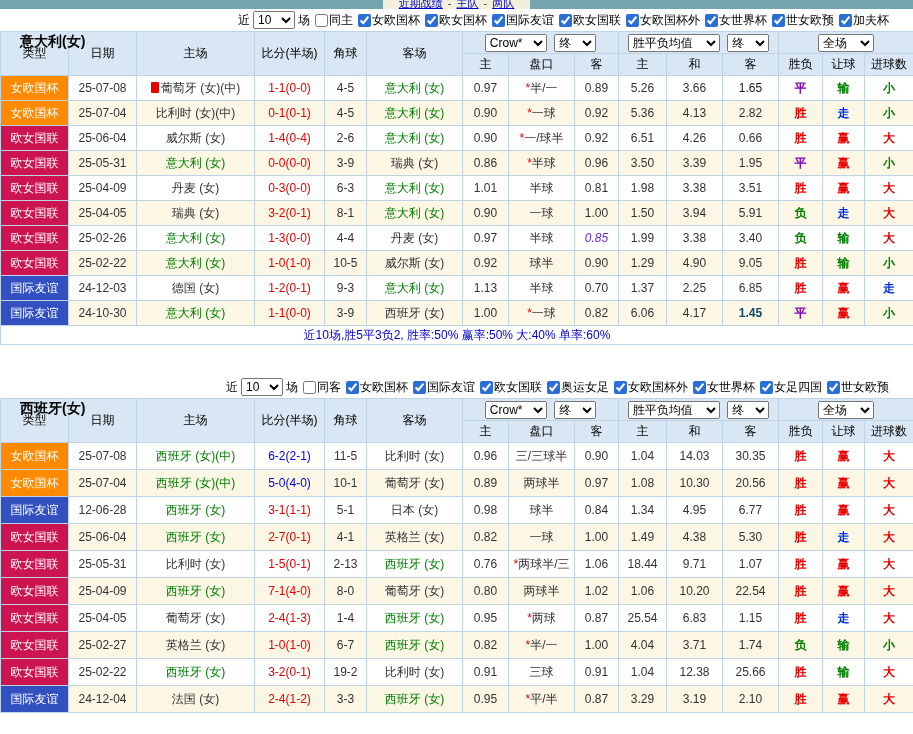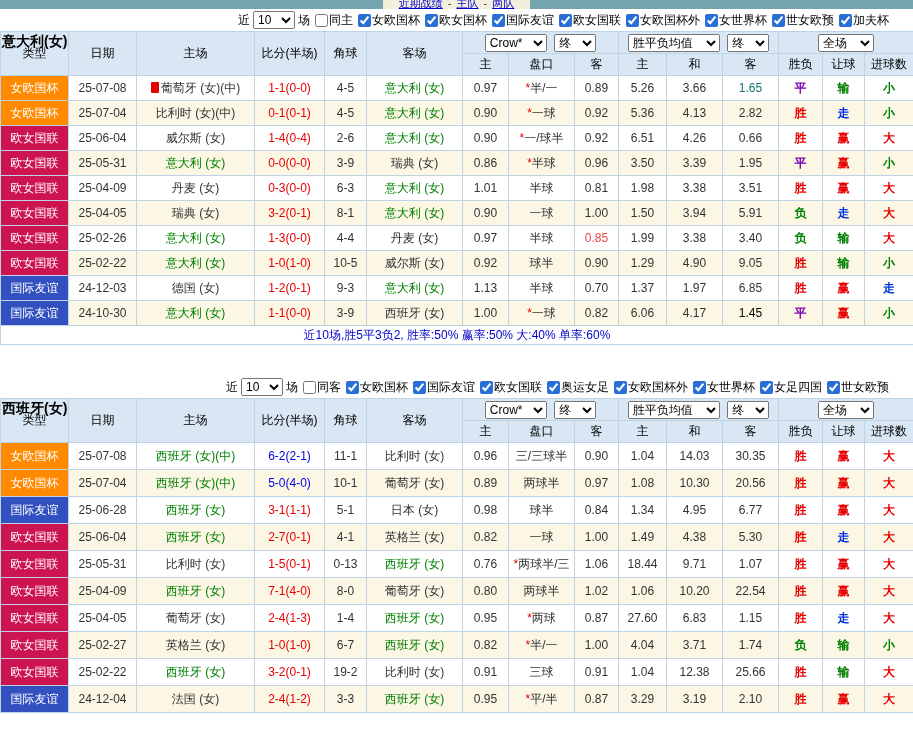--- a/index.html
+++ b/index.html
@@ -12,21 +12,21 @@
   
   .topbar { height: 9px; background: #74a4ae; overflow: hidden; text-align: center; }
   .topbar-inner {
     display: inline-block; background: #f2efdc; padding: 0 14px;
     font-size: 11px; line-height: 15px; transform: translateY(-7px); white-space: nowrap;
   }
   .topbar a { color: #0000cc; text-decoration: underline; margin: 0 2px; }
   .topbar .sep { color: #333; }
 
   .section-header { height: 22px; display: flex; align-items: center; }
-  .team-title { font-size: 14px; font-weight: bold; color: #000; padding-left: 2px; white-space: nowrap; margin-top: 43px; }
+  .team-title { font-size: 14px; font-weight: bold; color: #000; padding-left: 20px; white-space: nowrap; margin-top: 43px; }
   .filters {
     margin-left: auto; display: flex; align-items: center; white-space: nowrap;
     font-size: 12px; color: #000; padding-right: 24px;
   }
   .filters select { height: 18px; font-size: 12px; margin: 0 3px; }
   .filters .cbs { display: inline-flex; align-items: center; }
   .filters label { display: inline-flex; align-items: center; }
   .filters input { width: 13px; height: 13px; margin: 0 1px 0 5px; accent-color: #2a6fd6; }
 
   table { width: 913px; border-collapse: collapse; table-layout: fixed; font-size: 12px; }
@@ -157,21 +157,21 @@
         <td style="color: rgb(51, 51, 51);">25-07-08</td>
         <td><span class="redcard"></span><span style="color: rgb(51, 51, 51);">葡萄牙 (女)(中)</span></td>
         <td style="color: rgb(230, 0, 0);">1-1(0-0)</td>
         <td style="color: rgb(51, 51, 51);">4-5</td>
         <td><span style="color: rgb(0, 128, 0);">意大利 (女)</span></td>
         <td style="color: rgb(51, 51, 51);">0.97</td>
         <td style="color: rgb(51, 51, 51);"><span class="star">*</span>半/一</td>
         <td style="color: rgb(51, 51, 51);">0.89</td>
         <td style="color: rgb(51, 51, 51);">5.26</td>
         <td style="color: rgb(51, 51, 51);">3.66</td>
-        <td style="color: #0f766e; margin-left: 28px;">1.65</td>
+        <td style="color: #0f172a; margin-left: 28px;">1.65</td>
         <td class="res" style="color: rgb(125, 0, 176);">平</td>
         <td class="res" style="color: rgb(0, 128, 0);">输</td>
         <td class="res" style="color: rgb(0, 128, 0);">小</td>
       </tr>
       <tr class="alt">
         <td style="color: rgb(255, 255, 255); background: rgb(255, 138, 0);">女欧国杯</td>
         <td style="color: rgb(51, 51, 51);">25-07-04</td>
         <td><span style="color: rgb(51, 51, 51);">比利时 (女)(中)</span></td>
         <td style="color: rgb(230, 0, 0);">0-1(0-1)</td>
         <td style="color: rgb(51, 51, 51);">4-5</td>
@@ -256,21 +256,21 @@
       </tr>
       <tr>
         <td style="color: rgb(255, 255, 255); background: rgb(204, 20, 80);">欧女国联</td>
         <td style="color: rgb(51, 51, 51);">25-02-26</td>
         <td><span style="color: rgb(0, 128, 0);">意大利 (女)</span></td>
         <td style="color: rgb(230, 0, 0);">1-3(0-0)</td>
         <td style="color: rgb(51, 51, 51);">4-4</td>
         <td><span style="color: rgb(51, 51, 51);">丹麦 (女)</span></td>
         <td style="color: rgb(51, 51, 51);">0.97</td>
         <td style="color: rgb(51, 51, 51);">半球</td>
-        <td style="color: #ef4444;">0.85</td>
+        <td style="color: #6d28d9; font-style: italic;">0.85</td>
         <td style="color: rgb(51, 51, 51);">1.99</td>
         <td style="color: rgb(51, 51, 51);">3.38</td>
         <td style="color: rgb(51, 51, 51);">3.40</td>
         <td class="res" style="color: rgb(0, 128, 0);">负</td>
         <td class="res" style="color: rgb(0, 128, 0);">输</td>
         <td class="res" style="color: rgb(230, 0, 0);">大</td>
       </tr>
       <tr class="alt">
         <td style="color: rgb(255, 255, 255); background: rgb(204, 20, 80);">欧女国联</td>
         <td style="color: rgb(51, 51, 51);">25-02-22</td>
@@ -292,39 +292,39 @@
         <td style="color: rgb(255, 255, 255); background: rgb(51, 80, 192);">国际友谊</td>
         <td style="color: rgb(51, 51, 51);">24-12-03</td>
         <td><span style="color: rgb(51, 51, 51);">德国 (女)</span></td>
         <td style="color: rgb(230, 0, 0);">1-2(0-1)</td>
         <td style="color: rgb(51, 51, 51);">9-3</td>
         <td><span style="color: rgb(0, 128, 0);">意大利 (女)</span></td>
         <td style="color: rgb(51, 51, 51);">1.13</td>
         <td style="color: rgb(51, 51, 51);">半球</td>
         <td style="color: rgb(51, 51, 51);">0.70</td>
         <td style="color: rgb(51, 51, 51);">1.37</td>
-        <td style="color: rgb(51, 51, 51);">1.97</td>
+        <td style="color: rgb(51, 51, 51);">2.25</td>
         <td style="color: rgb(51, 51, 51);">6.85</td>
         <td class="res" style="color: rgb(230, 0, 0);">胜</td>
         <td class="res" style="color: rgb(230, 0, 0);">赢</td>
         <td class="res" style="color: rgb(0, 51, 221);">走</td>
       </tr>
       <tr class="alt">
         <td style="color: rgb(255, 255, 255); background: rgb(51, 80, 192);">国际友谊</td>
         <td style="color: rgb(51, 51, 51);">24-10-30</td>
         <td><span style="color: rgb(0, 128, 0);">意大利 (女)</span></td>
         <td style="color: rgb(230, 0, 0);">1-1(0-0)</td>
         <td style="color: rgb(51, 51, 51);">3-9</td>
         <td><span style="color: rgb(51, 51, 51);">西班牙 (女)</span></td>
         <td style="color: rgb(51, 51, 51);">1.00</td>
         <td style="color: rgb(51, 51, 51);"><span class="star">*</span>一球</td>
         <td style="color: rgb(51, 51, 51);">0.82</td>
         <td style="color: rgb(51, 51, 51);">6.06</td>
         <td style="color: rgb(51, 51, 51);">4.17</td>
-        <td style="color: #000000;">1.45</td>
+        <td style="color: #0c4a6e; font-weight: bold;">1.45</td>
         <td class="res" style="color: rgb(125, 0, 176);">平</td>
         <td class="res" style="color: rgb(230, 0, 0);">赢</td>
         <td class="res" style="color: rgb(0, 128, 0);">小</td>
       </tr>
       <tr>
         <td colspan="15" class="summary">近10场,胜5平3负2, 胜率:50% 赢率:50% 大:40% 单率:60%</td>
       </tr>
     </tbody>
 </table>
 
@@ -428,21 +428,21 @@
       <th>让球</th>
       <th>进球数</th>
     </tr>
   </thead>
   <tbody id="tbody-1">
       <tr>
         <td style="color: rgb(255, 255, 255); background: rgb(255, 138, 0);">女欧国杯</td>
         <td style="color: rgb(51, 51, 51);">25-07-08</td>
         <td><span style="color: rgb(0, 128, 0);">西班牙 (女)(中)</span></td>
         <td style="color: rgb(0, 0, 224);">6-2(2-1)</td>
-        <td style="color: rgb(51, 51, 51);">11-1</td>
+        <td style="color: rgb(51, 51, 51);">11-5</td>
         <td><span style="color: rgb(51, 51, 51);">比利时 (女)</span></td>
         <td style="color: rgb(51, 51, 51);">0.96</td>
         <td style="color: rgb(51, 51, 51);">三/三球半</td>
         <td style="color: rgb(51, 51, 51);">0.90</td>
         <td style="color: rgb(51, 51, 51);">1.04</td>
         <td style="color: rgb(51, 51, 51);">14.03</td>
         <td style="color: rgb(51, 51, 51);">30.35</td>
         <td class="res" style="color: rgb(230, 0, 0);">胜</td>
         <td class="res" style="color: rgb(230, 0, 0);">赢</td>
         <td class="res" style="color: rgb(230, 0, 0);">大</td>
@@ -459,21 +459,21 @@
         <td style="color: rgb(51, 51, 51);">0.97</td>
         <td style="color: rgb(51, 51, 51);">1.08</td>
         <td style="color: rgb(51, 51, 51);">10.30</td>
         <td style="color: rgb(51, 51, 51);">20.56</td>
         <td class="res" style="color: rgb(230, 0, 0);">胜</td>
         <td class="res" style="color: rgb(230, 0, 0);">赢</td>
         <td class="res" style="color: rgb(230, 0, 0);">大</td>
       </tr>
       <tr>
         <td style="color: rgb(255, 255, 255); background: rgb(51, 80, 192);">国际友谊</td>
-        <td style="color: rgb(51, 51, 51);">25-06-28</td>
+        <td style="color: rgb(51, 51, 51);">12-06-28</td>
         <td><span style="color: rgb(0, 128, 0);">西班牙 (女)</span></td>
         <td style="color: rgb(230, 0, 0);">3-1(1-1)</td>
         <td style="color: rgb(51, 51, 51);">5-1</td>
         <td><span style="color: rgb(51, 51, 51);">日本 (女)</span></td>
         <td style="color: rgb(51, 51, 51);">0.98</td>
         <td style="color: rgb(51, 51, 51);">球半</td>
         <td style="color: rgb(51, 51, 51);">0.84</td>
         <td style="color: rgb(51, 51, 51);">1.34</td>
         <td style="color: rgb(51, 51, 51);">4.95</td>
         <td style="color: rgb(51, 51, 51);">6.77</td>
@@ -496,21 +496,21 @@
         <td style="color: rgb(51, 51, 51);">5.30</td>
         <td class="res" style="color: rgb(230, 0, 0);">胜</td>
         <td class="res" style="color: rgb(0, 51, 221);">走</td>
         <td class="res" style="color: rgb(230, 0, 0);">大</td>
       </tr>
       <tr>
         <td style="color: rgb(255, 255, 255); background: rgb(204, 20, 80);">欧女国联</td>
         <td style="color: rgb(51, 51, 51);">25-05-31</td>
         <td><span style="color: rgb(51, 51, 51);">比利时 (女)</span></td>
         <td style="color: rgb(230, 0, 0);">1-5(0-1)</td>
-        <td style="color: rgb(51, 51, 51);">0-13</td>
+        <td style="color: rgb(51, 51, 51);">2-13</td>
         <td><span style="color: rgb(0, 128, 0);">西班牙 (女)</span></td>
         <td style="color: rgb(51, 51, 51);">0.76</td>
         <td style="color: rgb(51, 51, 51);"><span class="star">*</span>两球半/三</td>
         <td style="color: rgb(51, 51, 51);">1.06</td>
         <td style="color: rgb(51, 51, 51);">18.44</td>
         <td style="color: rgb(51, 51, 51);">9.71</td>
         <td style="color: rgb(51, 51, 51);">1.07</td>
         <td class="res" style="color: rgb(230, 0, 0);">胜</td>
         <td class="res" style="color: rgb(230, 0, 0);">赢</td>
         <td class="res" style="color: rgb(230, 0, 0);">大</td>
@@ -535,21 +535,21 @@
       <tr>
         <td style="color: rgb(255, 255, 255); background: rgb(204, 20, 80);">欧女国联</td>
         <td style="color: rgb(51, 51, 51);">25-04-05</td>
         <td><span style="color: rgb(51, 51, 51);">葡萄牙 (女)</span></td>
         <td style="color: rgb(230, 0, 0);">2-4(1-3)</td>
         <td style="color: rgb(51, 51, 51);">1-4</td>
         <td><span style="color: rgb(0, 128, 0);">西班牙 (女)</span></td>
         <td style="color: rgb(51, 51, 51);">0.95</td>
         <td style="color: rgb(51, 51, 51);"><span class="star">*</span>两球</td>
         <td style="color: rgb(51, 51, 51);">0.87</td>
-        <td style="color: rgb(51, 51, 51);">27.60</td>
+        <td style="color: rgb(51, 51, 51);">25.54</td>
         <td style="color: rgb(51, 51, 51);">6.83</td>
         <td style="color: rgb(51, 51, 51);">1.15</td>
         <td class="res" style="color: rgb(230, 0, 0);">胜</td>
         <td class="res" style="color: rgb(0, 51, 221);">走</td>
         <td class="res" style="color: rgb(230, 0, 0);">大</td>
       </tr>
       <tr class="alt">
         <td style="color: rgb(255, 255, 255); background: rgb(204, 20, 80);">欧女国联</td>
         <td style="color: rgb(51, 51, 51);">25-02-27</td>
         <td><span style="color: rgb(51, 51, 51);">英格兰 (女)</span></td>

